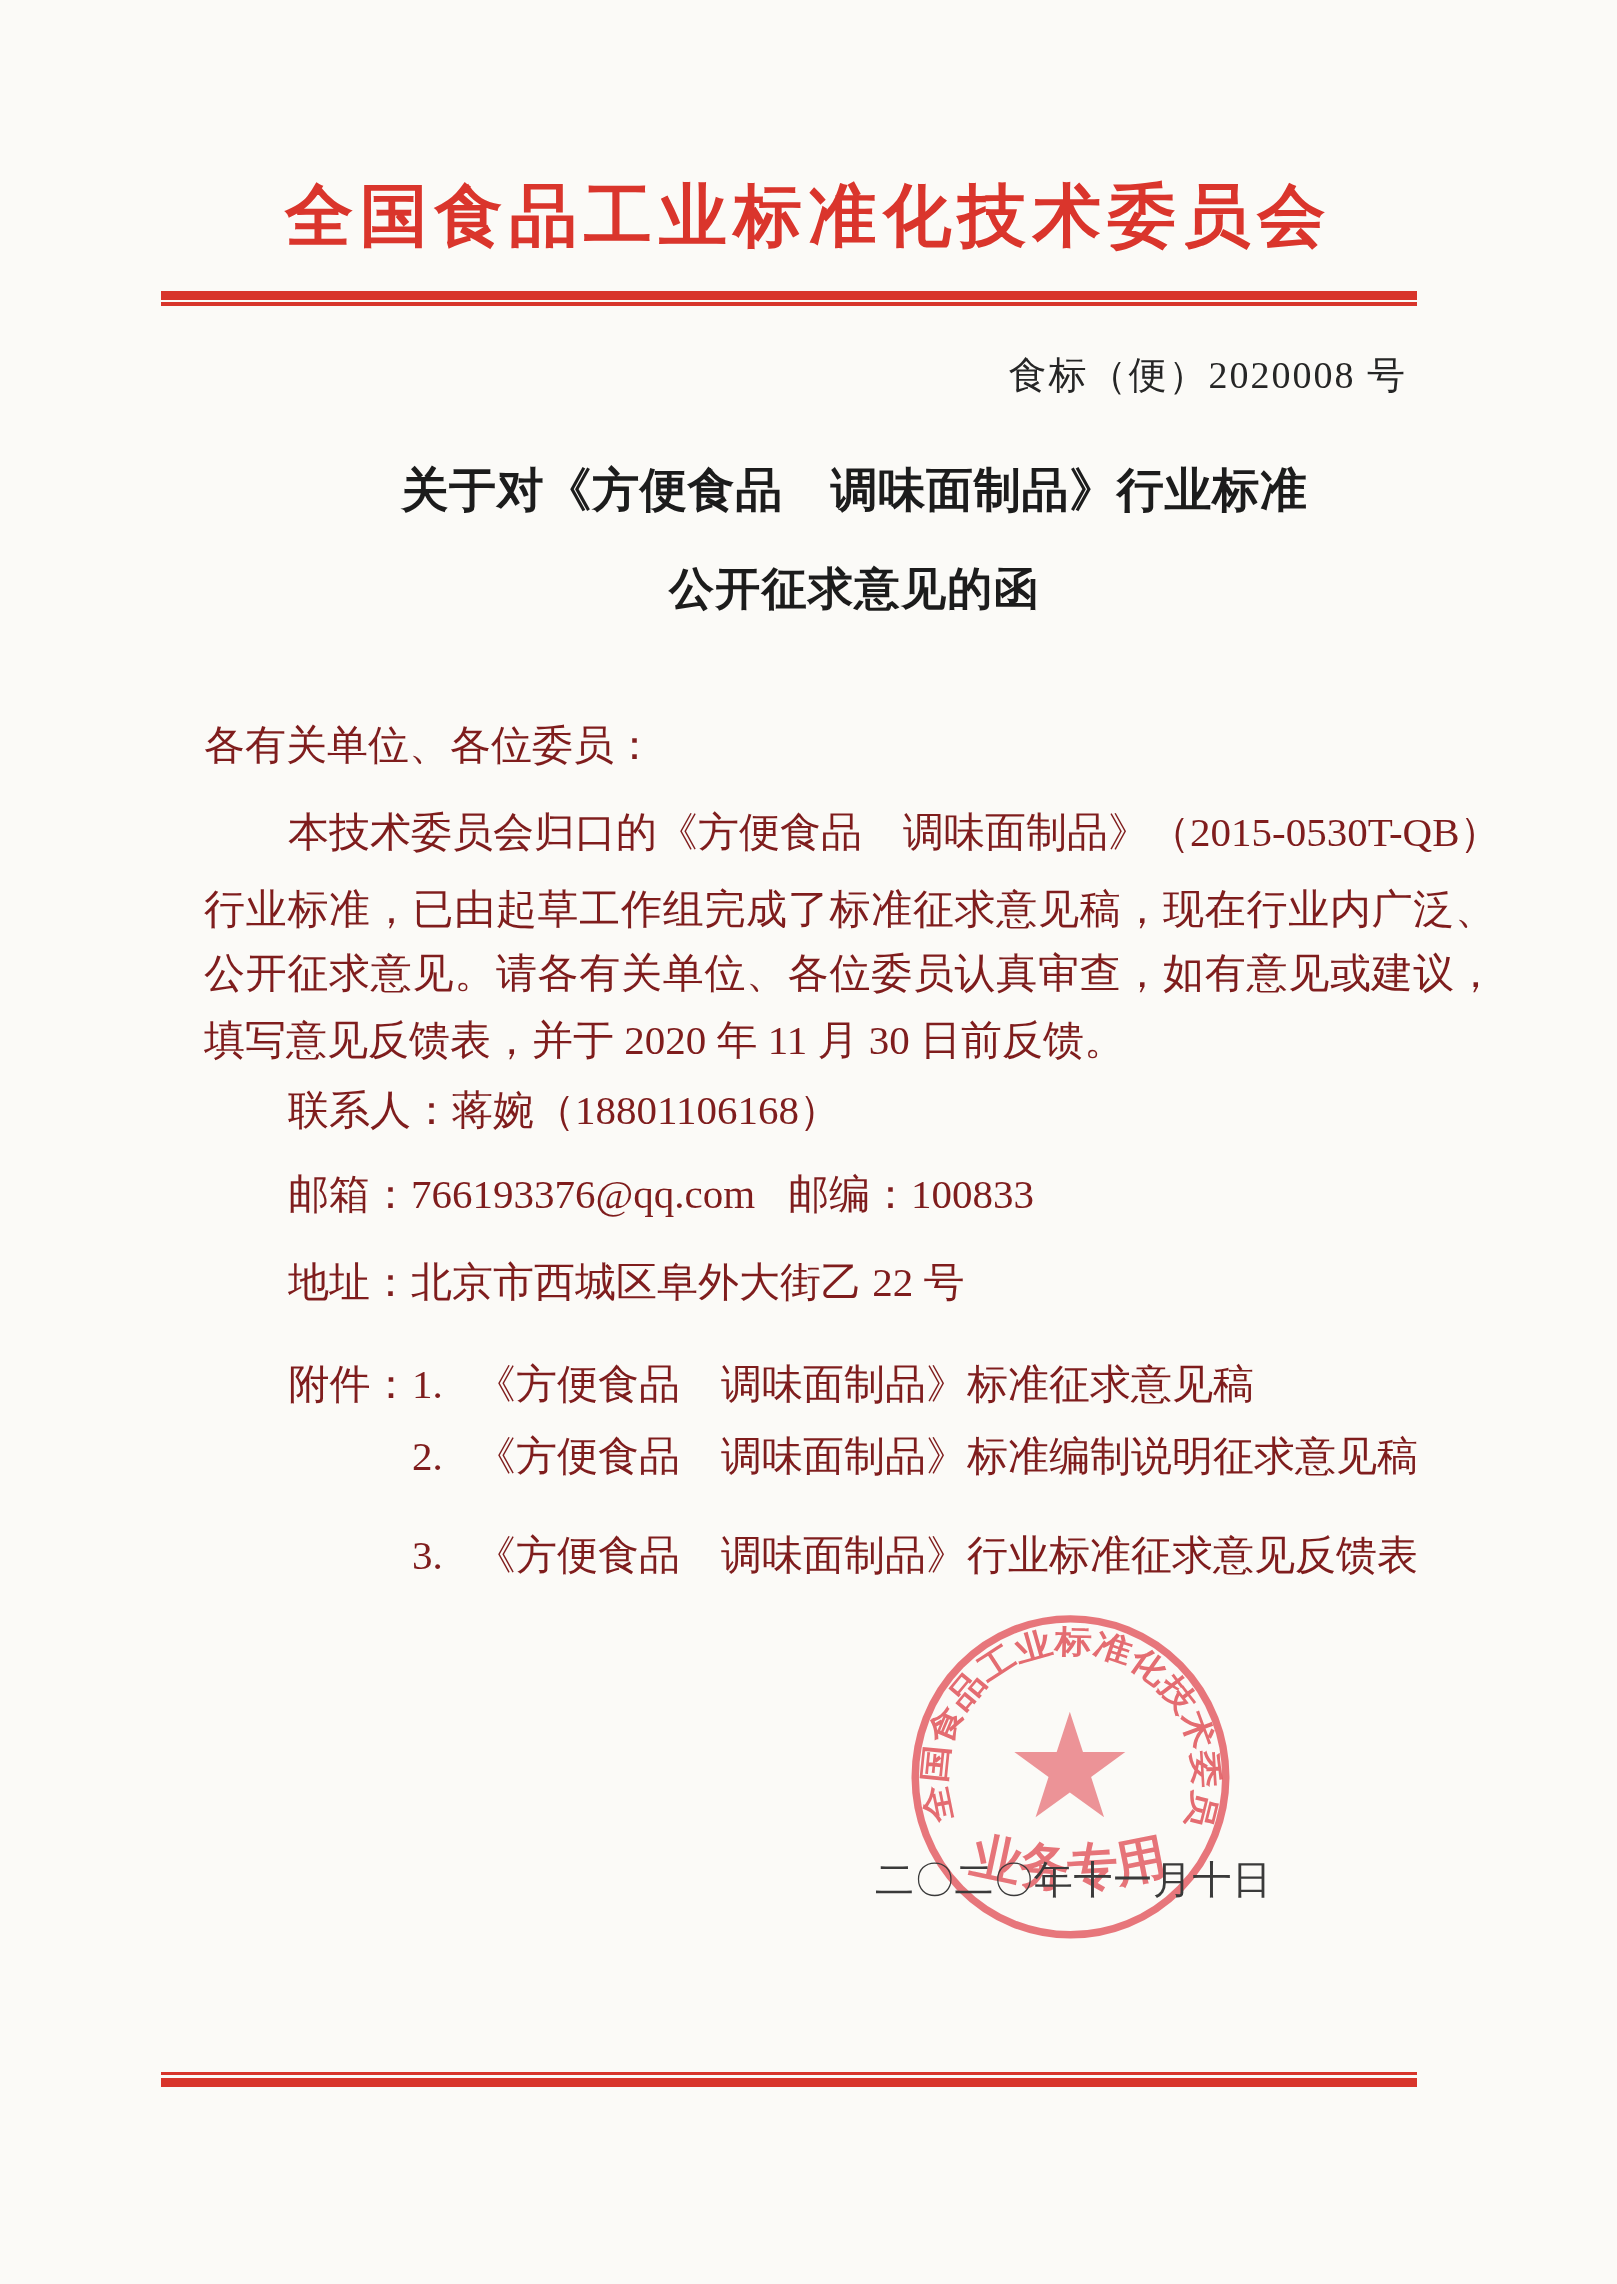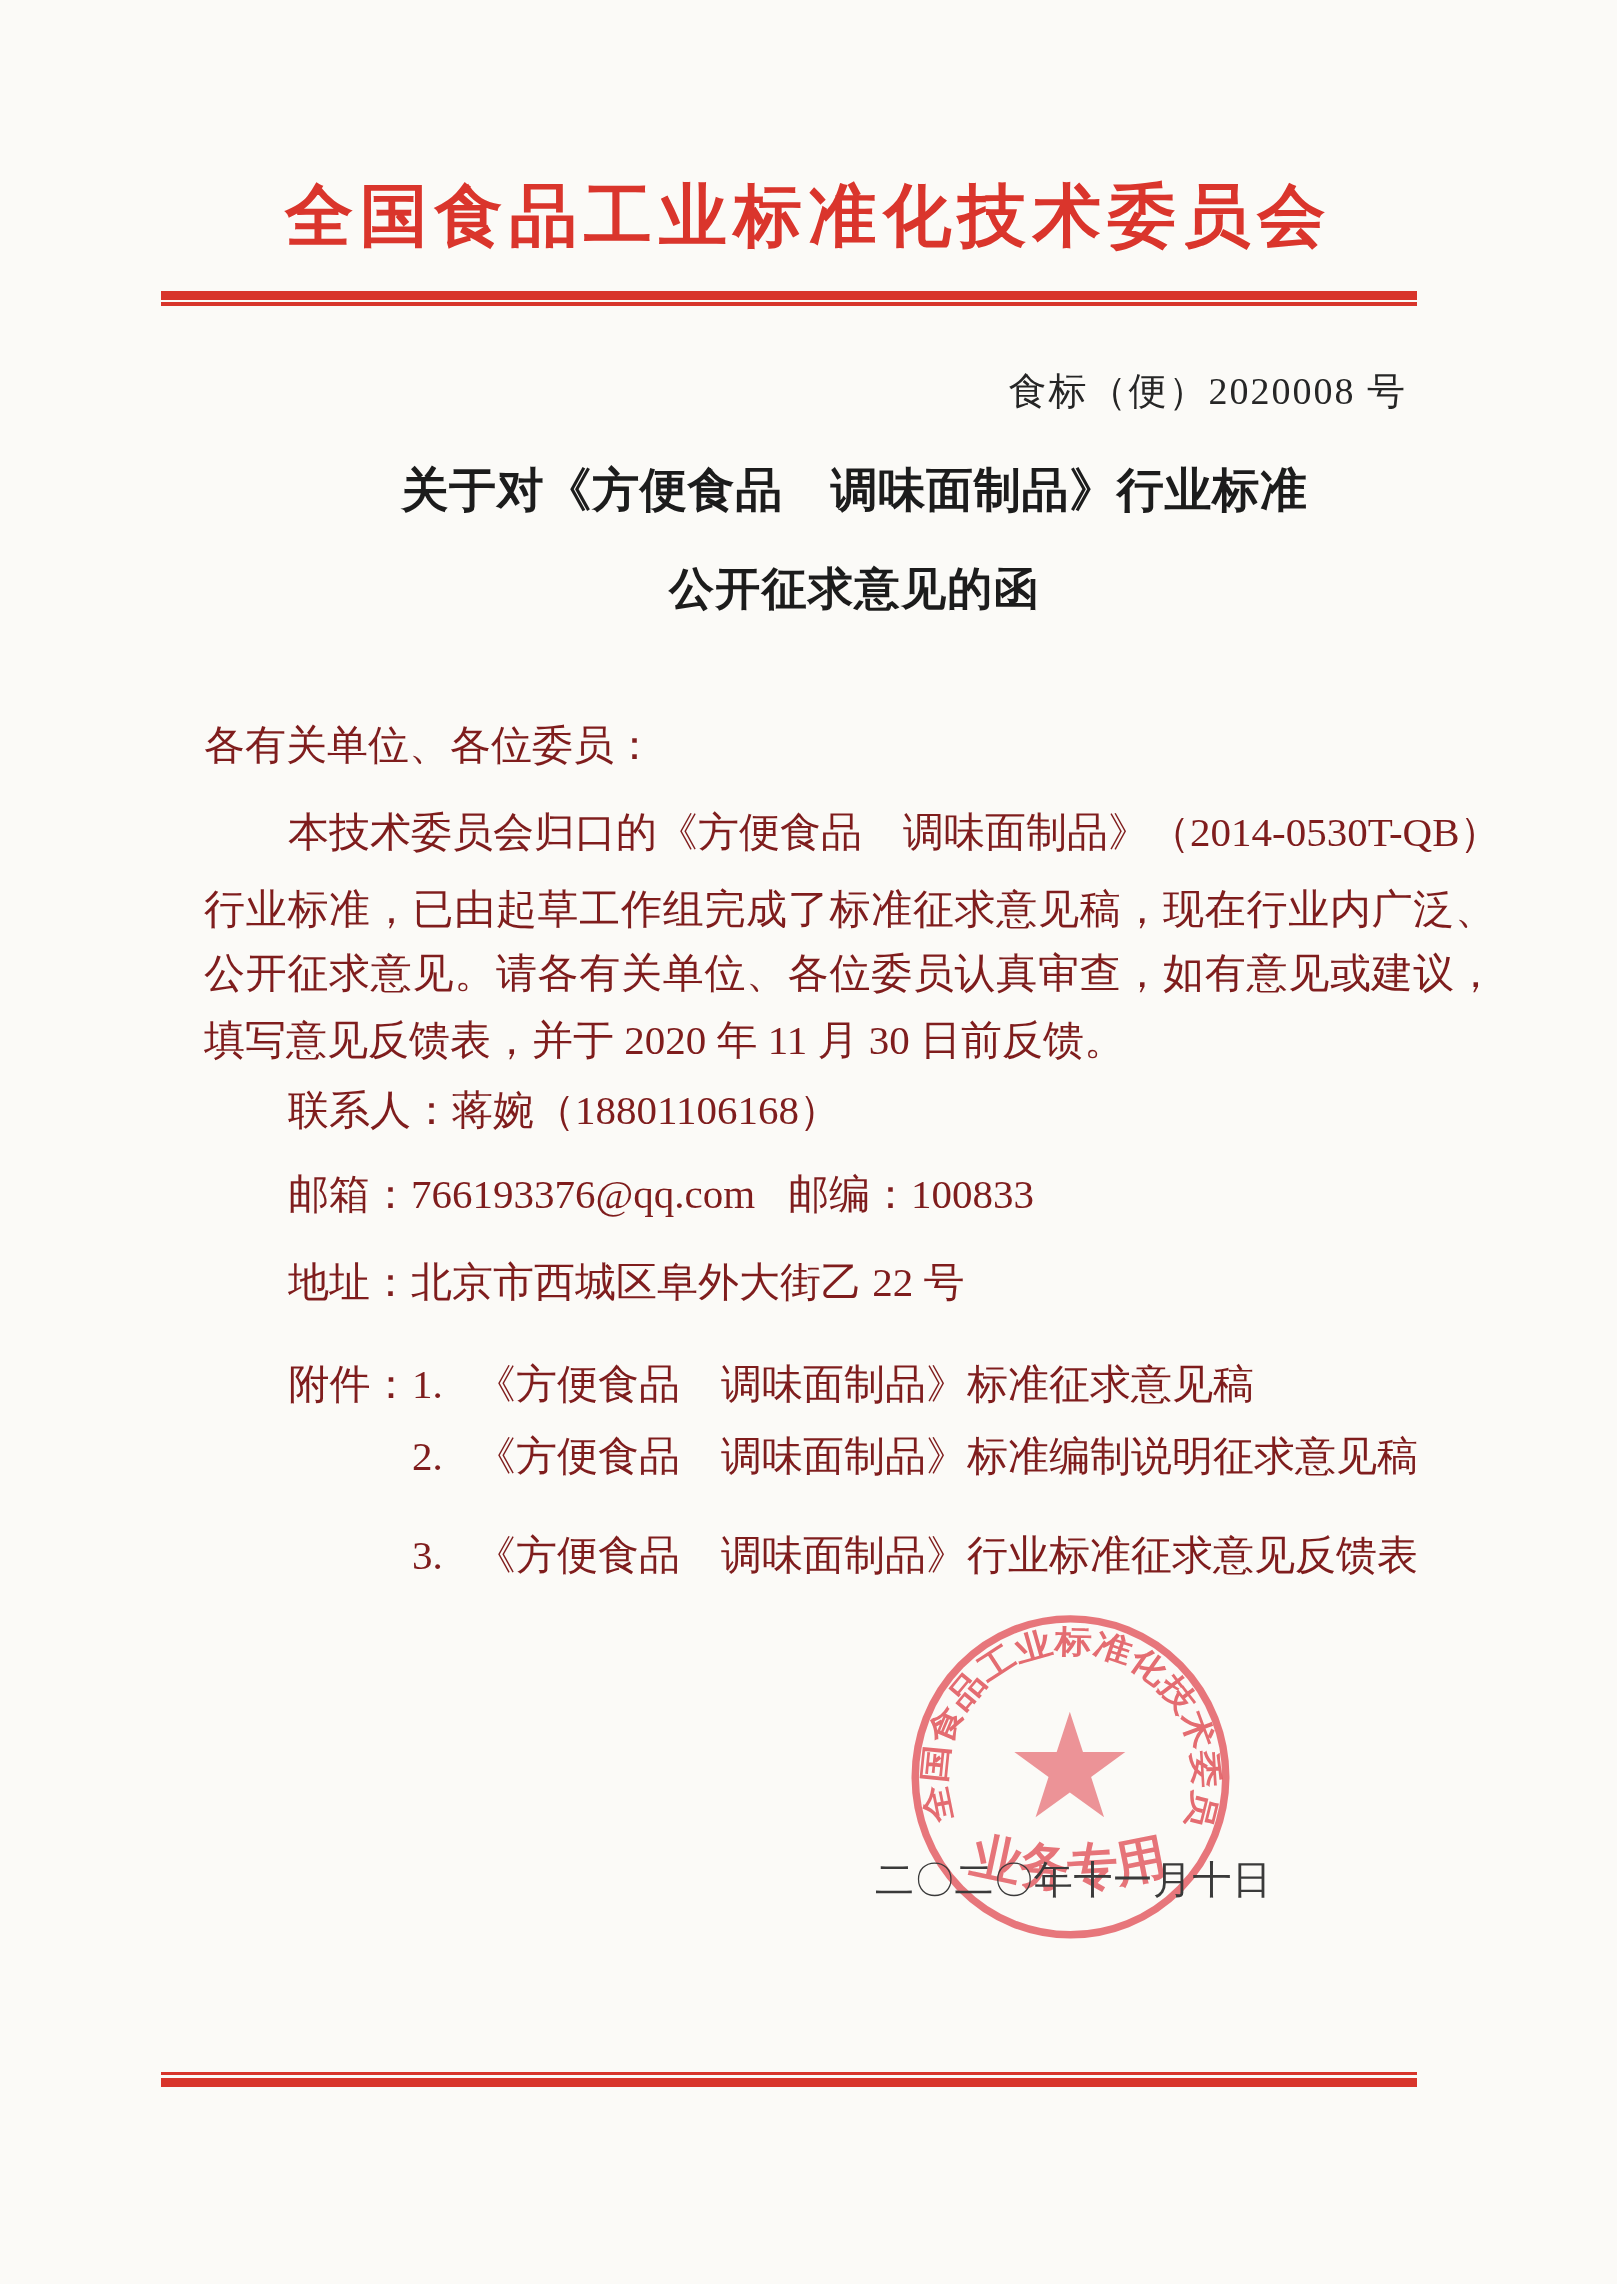--- a/index.html
+++ b/index.html
@@ -26,21 +26,21 @@
     color: #da352c;
   }
   .rule { left: 161px; width: 1256px; }
   .rule-top { top: 291px; }
   .rule-bottom { top: 2072px; }
   .bar-thick { height: 8.8px; background: #d8352b; }
   .bar-thin  { height: 3.4px;  background: #d8352b; }
   .bar-gap   { height: 2.7px;  background: transparent; }
 
   .doc-number {
-    top: 366px; right: 210px;
+    top: 350px; right: 210px;
     font-size: 38px;
     color: #262626;
     letter-spacing: 2px;
   }
 
   
   .doc-title {
     left: 0; width: 100%;
     text-align: center;
     font-weight: 700;
@@ -79,21 +79,21 @@
     <div class="bar-thin"></div>
   </div>
 
   <div class="abs doc-number">食标（便）2020008 号</div>
 
   <div class="abs doc-title l1">关于对《方便食品　调味面制品》行业标准</div>
   <div class="abs doc-title l2">公开征求意见的函</div>
 
   <div class="abs bodyline" style="top:718px; left:204px;">各有关单位、各位委员：</div>
 
-  <div class="abs bodyline" style="top:805px; left:288px;">本技术委员会归口的《方便食品　调味面制品》（2014-0530T-QB）</div>
+  <div class="abs bodyline" style="top:805px; left:288px;">本技术委员会归口的《方便食品　调味面制品》（2015-0530T-QB）</div>
   <div class="abs bodyline just" style="top:882px; left:204px;">行业标准，已由起草工作组完成了标准征求意见稿，现在行业内广泛、</div>
   <div class="abs bodyline just" style="top:946px; left:204px;">公开征求意见。请各有关单位、各位委员认真审查，如有意见或建议，</div>
   <div class="abs bodyline" style="top:1013px; left:204px;">填写意见反馈表，并于 2020 年 11 月 30 日前反馈。</div>
 
   <div class="abs bodyline" style="top:1083px; left:288px;">联系人：蒋婉（18801106168）</div>
   <div class="abs bodyline" style="top:1167px; left:288px;">邮箱：766193376@qq.com</div>
   <div class="abs bodyline" style="top:1167px; left:788px;">邮编：100833</div>
   <div class="abs bodyline" style="top:1255px; left:288px;">地址：北京市西城区阜外大街乙 22 号</div>
 
   <div class="abs bodyline" style="top:1357px; left:288px;">

